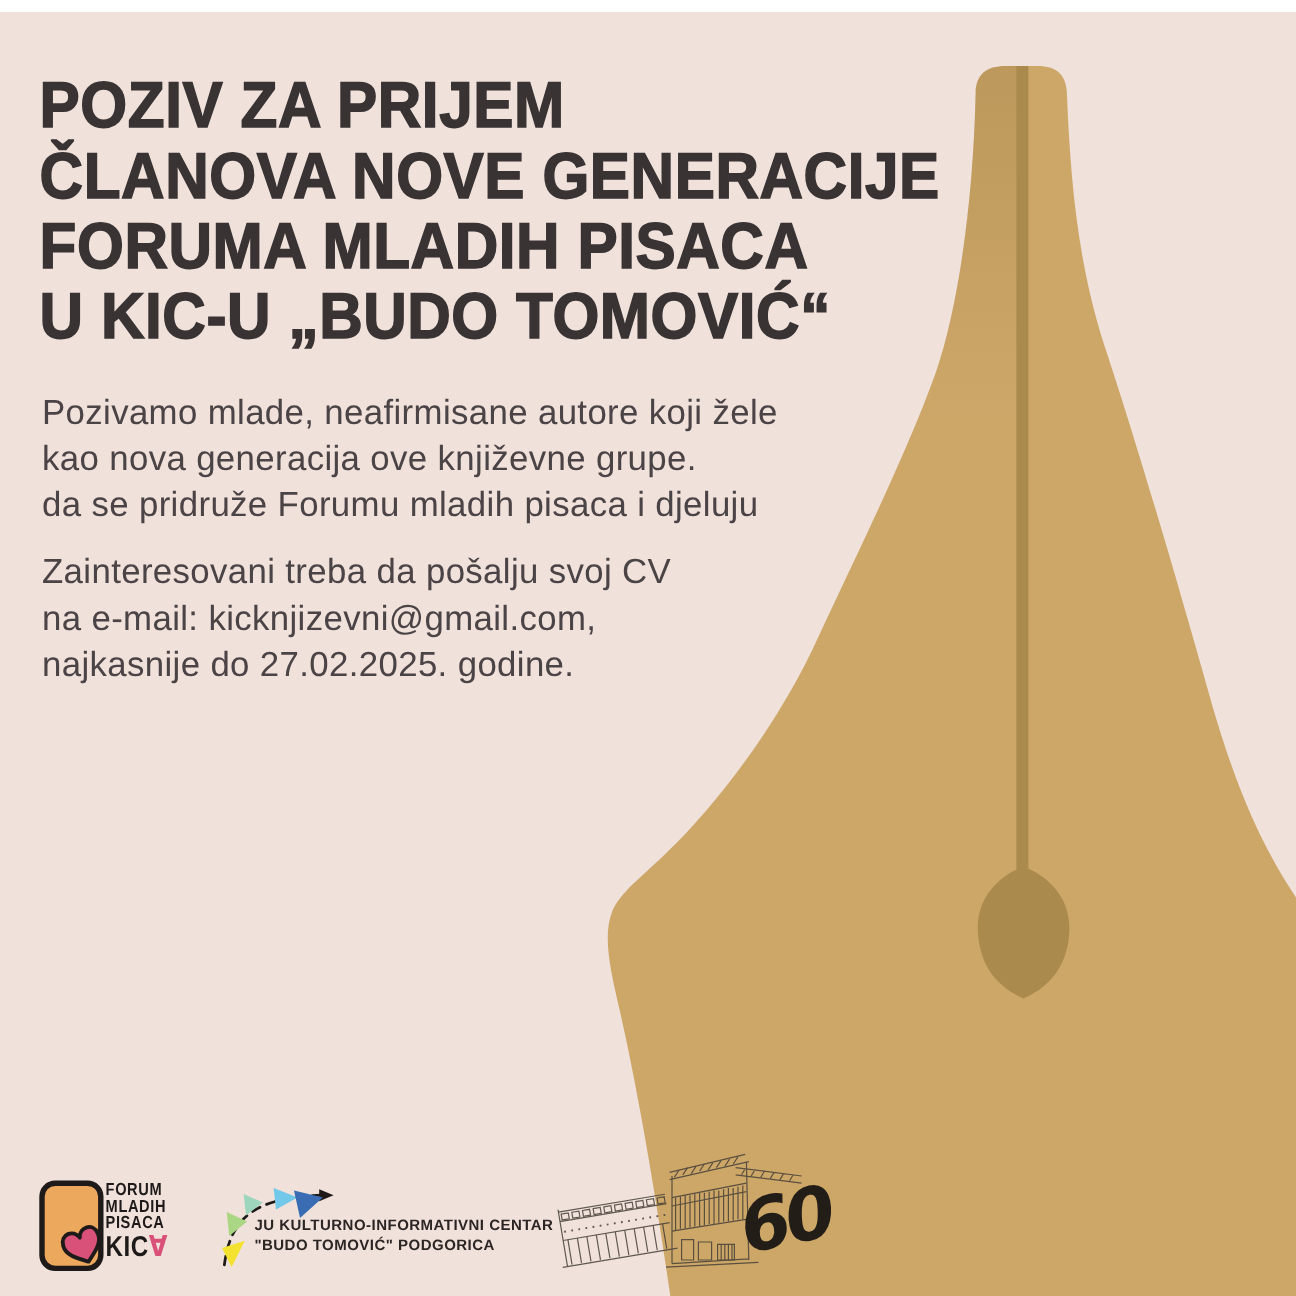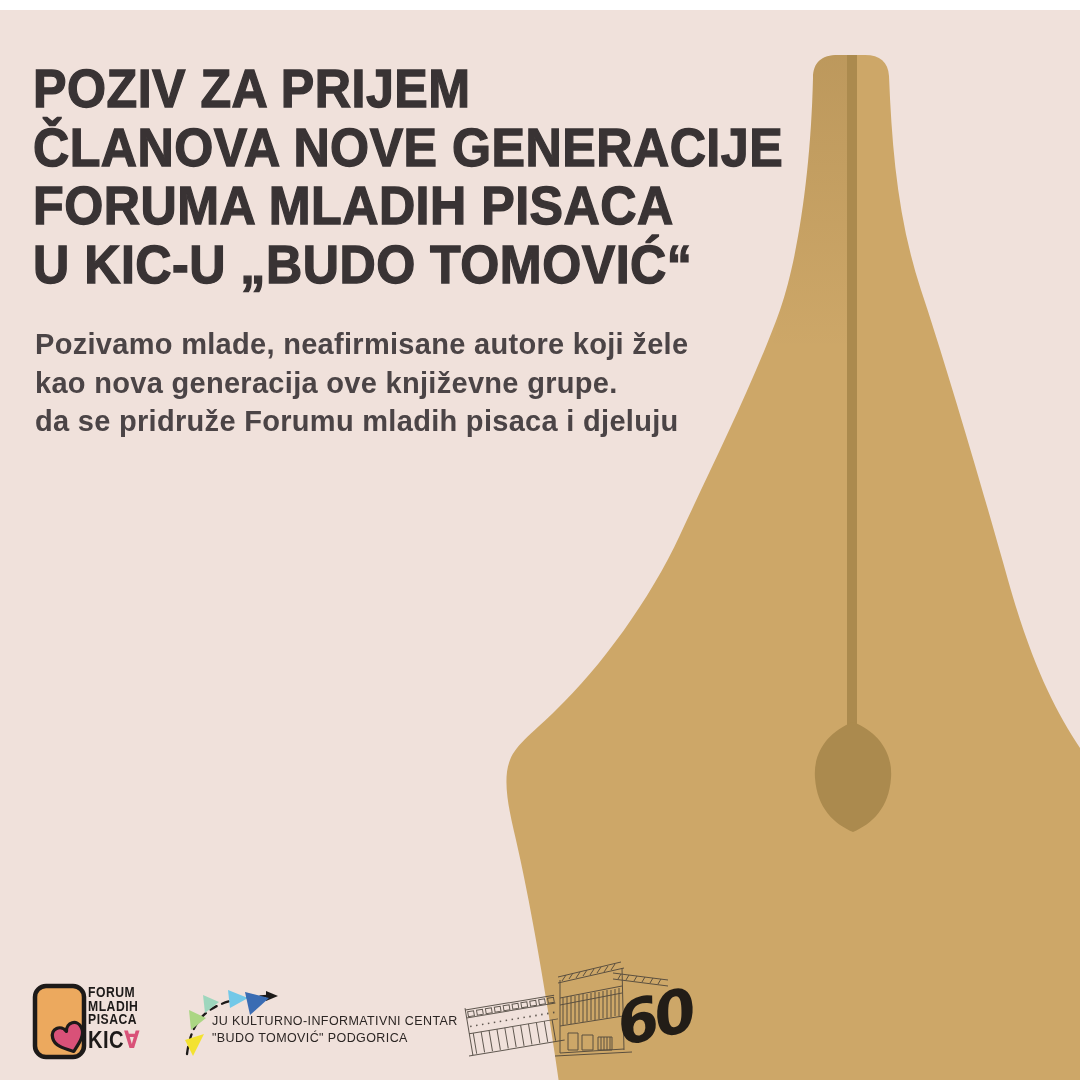--- a/index.html
+++ b/index.html
@@ -32,21 +32,21 @@
   
   .bodyblock{
     position:absolute;left:35px;
     color:#4b4446;
     font-size:29px;
     line-height:38.7px;
     letter-spacing:0.3px;
     white-space:nowrap;
     z-index:5;
   }
-  .intro{top:315px;font-weight:bold;}
+  .intro{top:315px;}
   .details{top:448px;}
 
   
   .fmp-text{
     position:absolute;left:88px;top:976px;
     color:#1d1a19;
     font-weight:bold;
     transform:scaleX(0.84);
     transform-origin:0 0;
     z-index:6;
@@ -62,21 +62,21 @@
     line-height:25px;
     letter-spacing:0.5px;
     white-space:nowrap;
   }
   .fmp-text .big .mark{color:#d95178;}
 
   
   .kic-text{
     position:absolute;left:212px;top:1003px;
     color:#2b2523;
-    font-weight:normal;
+    font-weight:bold;
     font-size:12.5px;
     line-height:16.5px;
     letter-spacing:0.4px;
     white-space:nowrap;
     z-index:6;
   }
 
   
   .sixty{
     position:absolute;left:617px;top:972px;
@@ -169,20 +169,25 @@
     <div>FORUMA MLADIH PISACA</div>
     <div>U KIC-U „BUDO TOMOVIĆ“</div>
   </div>
 
   <div class="bodyblock intro">
     <div>Pozivamo mlade, neafirmisane autore koji žele</div>
     <div>kao nova generacija ove književne grupe.</div>
     <div>da se pridruže Forumu mladih pisaca i djeluju</div>
   </div>
 
+  <div class="bodyblock details">
+    <div>Zainteresovani treba da pošalju svoj CV</div>
+    <div>na e-mail: kicknjizevni@gmail.com,</div>
+    <div>najkasnije do 27.02.2025. godine.</div>
+  </div>
 
   <div class="fmp-text">
     <div class="small">FORUM</div>
     <div class="small">MLADIH</div>
     <div class="small">PISACA</div>
     <div class="big"><span>KIC</span><span class="mark">∀</span></div>
   </div>
 
   <div class="kic-text">
     <div>JU KULTURNO-INFORMATIVNI CENTAR</div>

